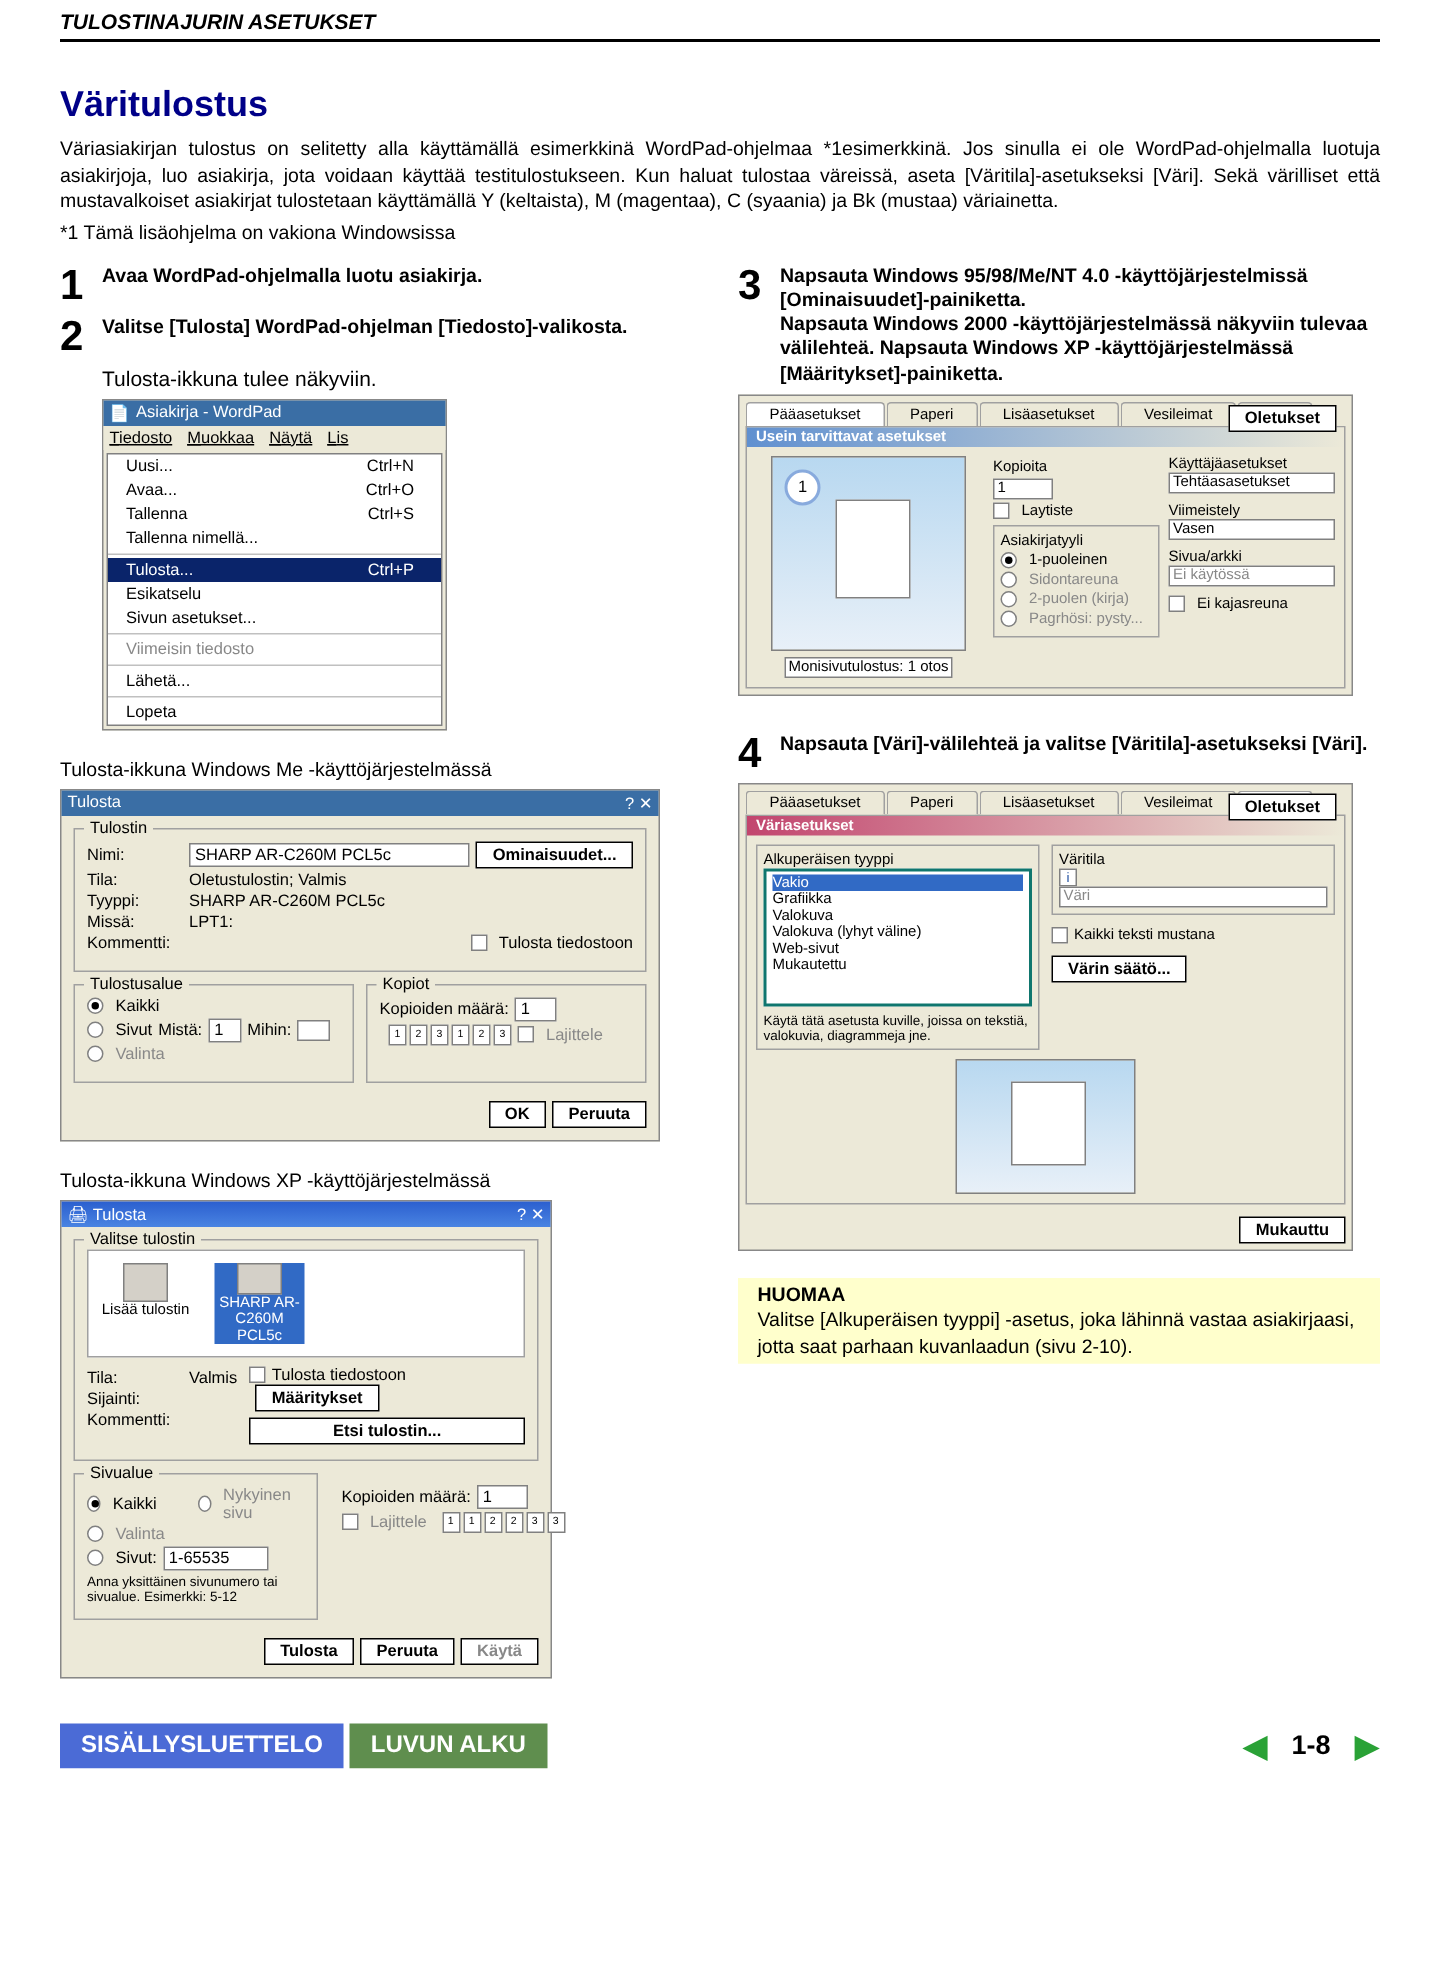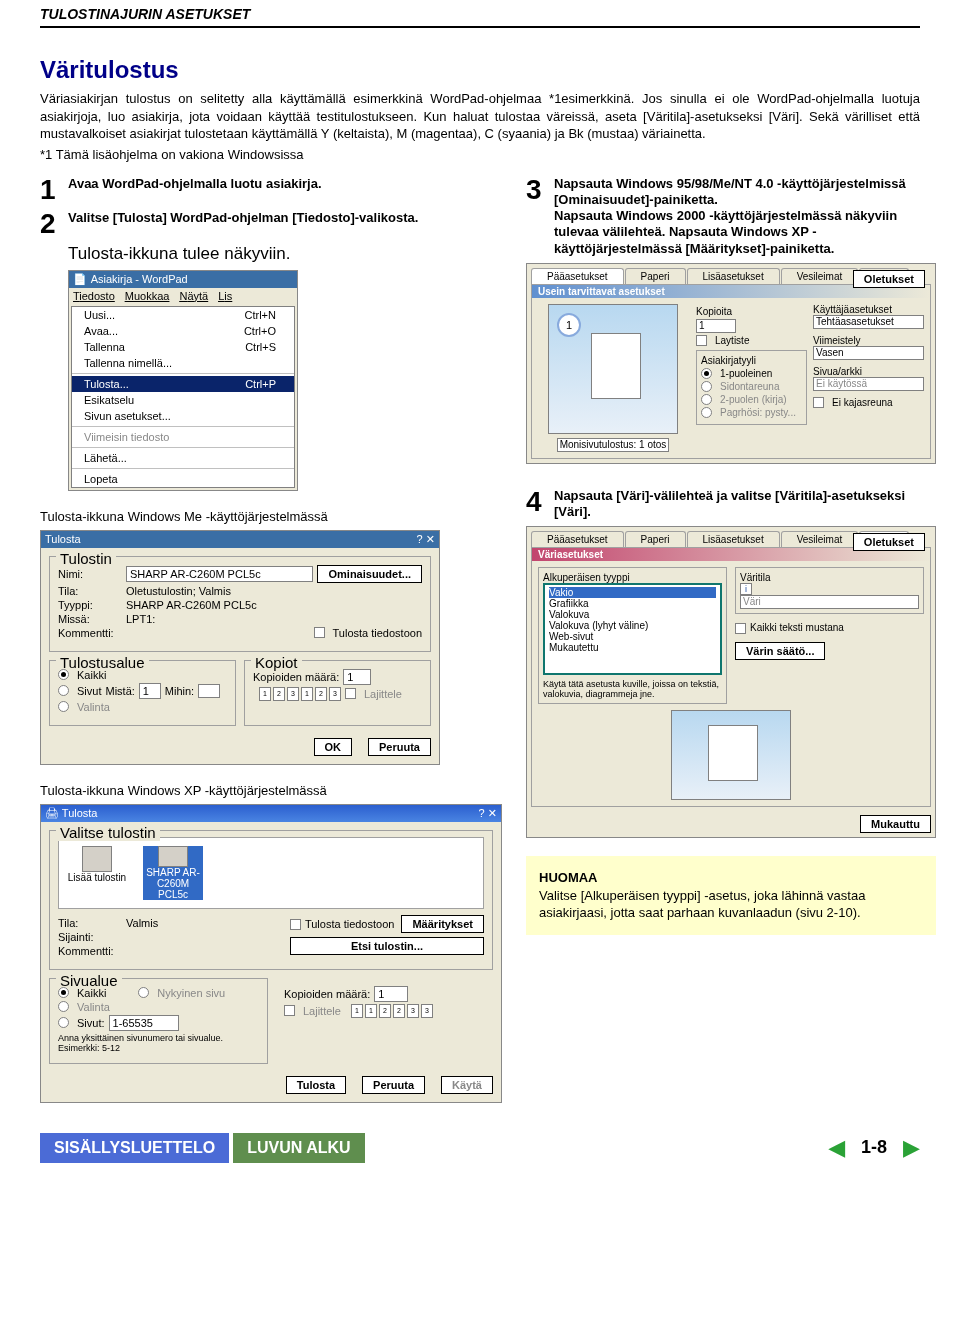--- a/index.html
+++ b/index.html
@@ -14,21 +14,21 @@
   .header-bar { border-bottom: 2px solid #000; padding: 6px 0 4px; margin-bottom: 12px; }
   .header-text { font-weight: bold; font-style: italic; font-size: 14px; }
   .title { color: #000088; font-size: 24px; font-weight: bold; margin: 28px 0 6px; }
   .intro { font-size: 13px; line-height: 1.35; text-align: justify; margin-bottom: 4px; }
   .footnote { font-size: 13px; }
   .two-col { display: flex; gap: 24px; margin-top: 14px; }
   .col { flex: 1 1 50%; }
   .step { display: flex; gap: 6px; margin-bottom: 6px; }
   .step-num { font-size: 28px; font-weight: bold; line-height: 1; min-width: 22px; }
   .step-body { font-size: 13px; font-weight: bold; line-height: 1.25; }
-  .step-sub { font-size: 17px; font-weight: normal; margin-left: 28px; margin-bottom: 6px; }
+  .step-sub { font-size: 14px; font-weight: normal; margin-left: 28px; margin-bottom: 6px; }
   .caption { font-size: 13px; margin: 18px 0 6px; }
 
   
   .winbox {
     border: 1px solid #888; background: #ece9d8; font-size: 11px;
     width: 230px; margin-left: 28px; margin-top: 6px;
   }
   .winbox .titlebar { background: linear-gradient(#3a6ea5,#3a6ea5); color:#fff; padding:2px 4px; display:flex; align-items:center; gap:4px;}
   .winbox .menubar { background:#ece9d8; padding:2px 4px; display:flex; gap:10px; text-decoration: underline; }
   .winbox .menubar span::first-letter { text-decoration: underline; }
@@ -38,36 +38,36 @@
   .winbox .menu-item.dis { color:#888; }
   .winbox hr { border:none; border-top:1px solid #c0c0c0; margin:2px 0;}
 
   
   .dlg {
     border:1px solid #888; background:#ece9d8; font-size:11px; width: 400px; margin-top:6px;
   }
   .dlg .titlebar { background:#3a6ea5; color:#fff; padding:2px 4px; display:flex; justify-content:space-between;}
   .dlg .body { padding:8px; }
   .fieldset { border:1px solid #a0a0a0; padding:6px 8px 10px; margin-bottom:8px; position:relative; }
-  .fieldset .legend { position:absolute; top:-7px; left:6px; background:#ece9d8; padding:0 4px; font-size:15px;}
+  .fieldset .legend { position:absolute; top:-7px; left:6px; background:#ece9d8; padding:0 4px; font-size:11px;}
   .grid-row { display:flex; align-items:center; gap:4px; margin:2px 0;}
   .grid-row .lbl { width:64px;}
   .field { border:1px solid #808080; background:#fff; padding:1px 3px; flex:1; min-height:14px; font-size:11px;}
   .btn { border:1px solid #000000; background:#ffffff; padding:2px 10px; font-size:11px;font-weight:bold; }
-  .btn-row { display:flex; justify-content:flex-end; gap:16px; margin-top:4px;}
+  .btn-row { display:flex; justify-content:flex-end; gap:4px; margin-top:4px;}
   .chk { width:11px; height:11px; border:1px solid #808080; background:#fff; display:inline-block; margin-right:4px; vertical-align:middle;}
   .radio { width:11px; height:11px; border:1px solid #808080; border-radius:50%; background:#fff; display:inline-block; margin-right:4px; vertical-align:middle; position:relative;}
   .radio.on::after { content:""; position:absolute; width:5px; height:5px; background:#000; border-radius:50%; top:2px; left:2px; }
   .twohalf { display:flex; gap:8px; }
   .twohalf > div { flex:1; }
   .collate { display:inline-flex; gap:2px; margin-left:6px;}
   .page-icon { width:12px; height:14px; border:1px solid #808080; background:#fff; font-size:7px; text-align:center; line-height:12px;}
 
   
-  .dlgxp { width: 462px; }
+  .dlgxp { width: 328px; }
   .dlgxp .titlebar { background: linear-gradient(#2b5fcf,#4a84e2); }
   .tabstrip { display:flex; border-bottom:1px solid #a0a0a0; margin-bottom:6px;}
   .tab { border:1px solid #a0a0a0; border-bottom:none; border-radius:3px 3px 0 0; padding:2px 10px; background:#fff; font-size:11px; margin-right:2px;}
   .printers { display:flex; gap:16px; padding:8px; border:1px solid #a0a0a0; background:#fff; height:72px;}
   .printers .p { display:flex; flex-direction:column; align-items:center; font-size:10px; text-align:center; width:60px;}
   .printers .p.sel { background:#316ac5; color:#fff;}
   .printers .picon { width:30px; height:26px; background:#d4d0c8; border:1px solid #808080;}
 
   
   .driverbox { border:1px solid #888; background:#ece9d8; font-size:10px; width:410px; margin-top:6px;}
@@ -87,21 +87,21 @@
   .select-sm { border:1px solid #808080; background:#fff; padding:0 2px; min-width:110px; height:14px; font-size:10px;}
   .boxlist { border:2px solid #0f766e; background:#fff; height:92px; padding:2px 4px;}
   .boxlist .it { padding:0; font-size:10px;}
   .boxlist .it.sel { background:#316ac5; color:#fff;}
   .side-r { position:absolute; right:10px; top:6px;}
   .driverbox { position:relative; }
   .dr-btn-wrap { display:flex; justify-content:flex-end; padding:4px;}
   .ibox { border:1px solid #808080; background:#fff; width:12px; height:12px; display:inline-block; text-align:center; line-height:10px; font-size:9px; color:#2050a0;}
 
   
-  .notebox { background:#ffffcc; border:1px solid #ffffcc; padding:12px 12px; margin-top:18px; font-size:13px; line-height:1.35;}
+  .notebox { background:#ffffcc; border:1px solid #ffffcc; padding:1px 12px; margin-top:18px; font-size:13px; line-height:1.35;}
   .notebox .nt { font-weight:bold;}
 
   
   .footer { display:flex; align-items:center; gap:4px; margin-top:30px; }
   .fbtn { color:#fff; font-weight:bold; font-size:16px; padding:6px 14px; }
   .fbtn.bl { background:#4b6bd6; }
   .fbtn.gr { background:#5f8e4e; }
   .arrow { font-size:22px; }
   .arrow.lt { color:#2aa236;}
   .arrow.rt { color:#2aa236;}

